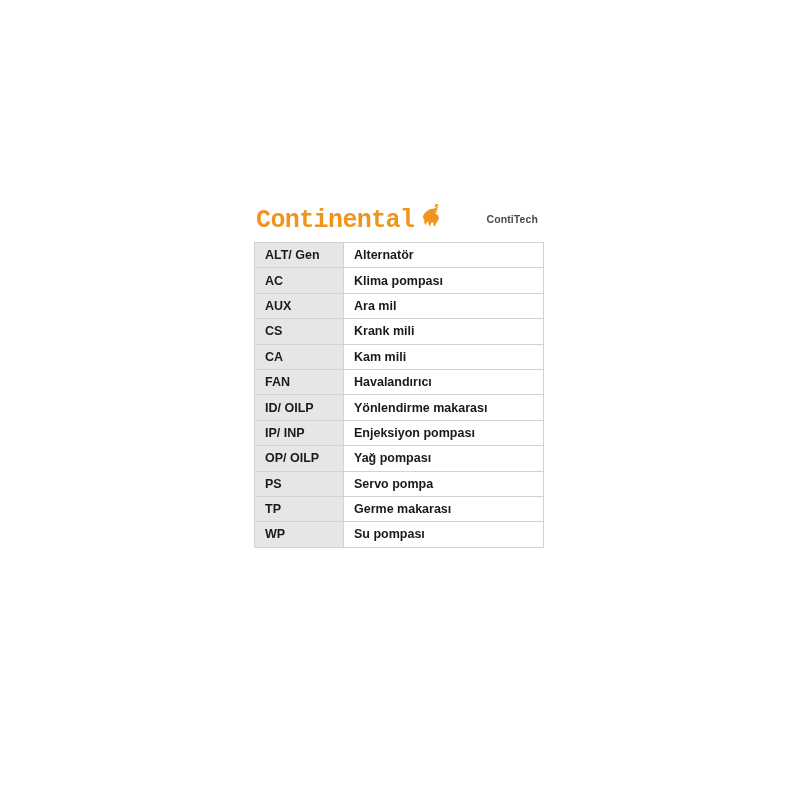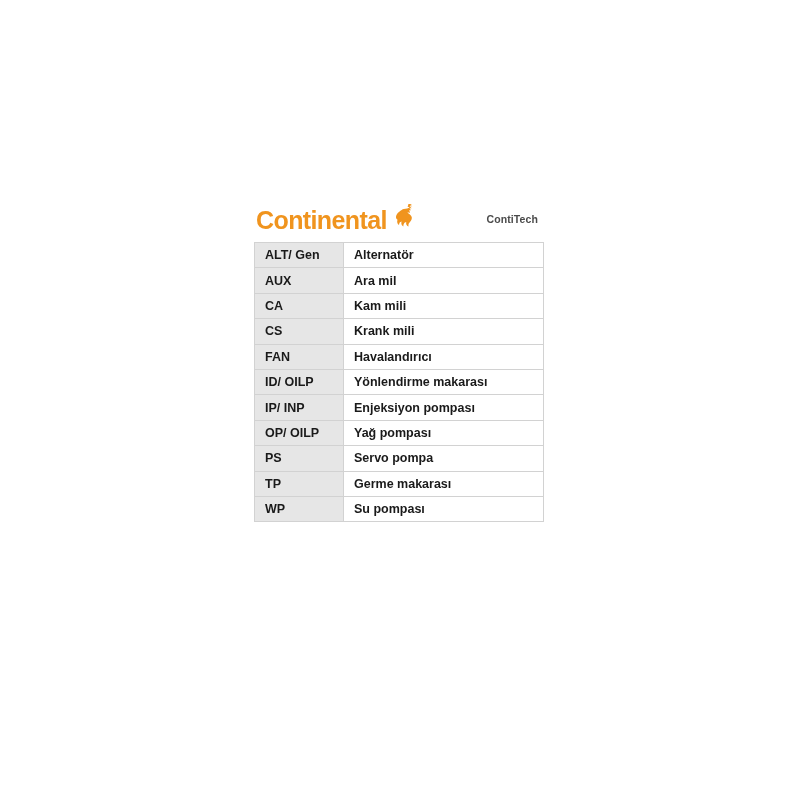--- a/index.html
+++ b/index.html
@@ -30,21 +30,21 @@
     height: 44px;
     padding: 0 6px 0 2px;
     box-sizing: border-box;
   }
   .brand-left {
     display: flex;
     align-items: flex-start;
     line-height: 1;
   }
   .brand-word {
-    font-family: Liberation Sans, sans-serif;
+    font-family: Liberation Mono, monospace;
     font-size: 25px;
     font-weight: 700;
     color: #f0941e;
     letter-spacing: -0.6px;
     white-space: nowrap;
   }
   .brand-horse {
     margin-left: 2px;
     margin-top: -4px;
   }
@@ -105,30 +105,34 @@
     <div class="brand-right">ContiTech</div>
   </div>
 
   <table class="legend">
     <tbody>
       <tr>
         <td class="code">ALT/ Gen</td>
         <td class="desc">Alternatör</td>
       </tr>
       <tr>
+        <td class="code">AC</td>
+        <td class="desc">Klima pompası</td>
+      </tr>
+      <tr>
         <td class="code">AUX</td>
         <td class="desc">Ara mil</td>
       </tr>
       <tr>
+        <td class="code">CS</td>
+        <td class="desc">Krank mili</td>
+      </tr>
+      <tr>
         <td class="code">CA</td>
         <td class="desc">Kam mili</td>
-      </tr>
-      <tr>
-        <td class="code">CS</td>
-        <td class="desc">Krank mili</td>
       </tr>
       <tr>
         <td class="code">FAN</td>
         <td class="desc">Havalandırıcı</td>
       </tr>
       <tr>
         <td class="code">ID/ OILP</td>
         <td class="desc">Yönlendirme makarası</td>
       </tr>
       <tr>

